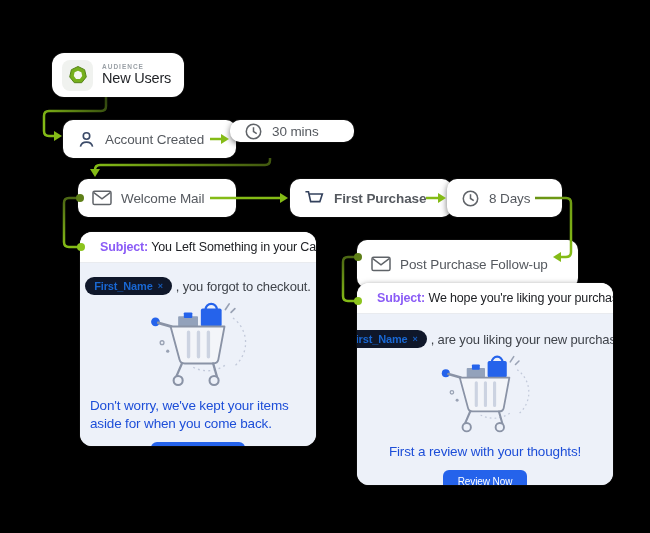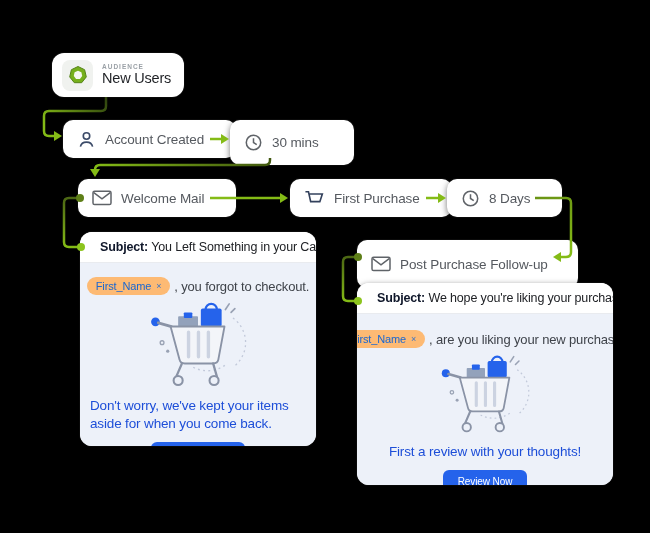--- a/index.html
+++ b/index.html
@@ -27,28 +27,28 @@
   }
   .aud-txt{display:flex;flex-direction:column;line-height:1.1;}
   .aud-label{font-size:6.5px;font-weight:700;letter-spacing:1px;color:#9aa0a6;}
   .aud-name{font-size:14.5px;color:#1f2125;font-weight:500;letter-spacing:-.2px;}
   
   .email{display:flex;flex-direction:column;overflow:hidden;border-radius:12px;}
   .email-head{
     background:#fff;padding:8px 12px 8px 20px;font-size:12.5px;color:#202226;
     border-bottom:1px solid #e9ebef;white-space:nowrap;letter-spacing:-.15px;
   }
-  .email-head b{color:#0f172a;font-weight:700;}
+  .email-head b{color:#8b5cf6;font-weight:700;}
   .email-body{
     background:#edf1f9;flex:1;display:flex;flex-direction:column;align-items:center;
     padding:14px 10px 12px;
   }
   .chip-row{display:flex;align-items:center;font-size:13px;color:#3f434a;letter-spacing:-.15px;white-space:nowrap;}
   .chip{
-    background:#fdba74;color:#1967d2;font-size:11px;font-weight:400;
+    background:#0f172a;color:#1967d2;font-size:11px;font-weight:700;
     padding:3px 9px;border-radius:10px;display:inline-flex;align-items:center;gap:5px;
     margin-right:4px;
   }
   .chip .x{font-size:9px;opacity:.85;cursor:default;}
   .illus{margin:6px 0 4px;}
   .msg{
     font-size:13.5px;color:#1d4ed8;text-align:left;line-height:1.35;
     letter-spacing:-.15px;max-width:230px;
   }
   .cta{
@@ -80,41 +80,41 @@
   <div class="card node" style="left:63px;top:120px;width:145px;height:38px;">
     <span class="ic">
       <svg width="19" height="19" viewBox="0 0 20 20" fill="none" stroke="#3b4a68" stroke-width="1.7">
         <circle cx="10" cy="6.3" r="3.4"></circle>
         <path d="M3.6,17.5 a6.5,5.8 0 0 1 12.8,0"></path>
       </svg>
     </span>
     <span>Account Created</span>
   </div>
 
-  <div class="card node" style="left:230px;top:120px;width:96px;height:45px;">
+  <div class="card node" style="left:230px;top:120px;width:96px;height:22px;">
     <span class="ic">
       <svg width="19" height="19" viewBox="0 0 20 20" fill="none" stroke="#5f6368" stroke-width="1.6">
         <circle cx="10" cy="10" r="7.6"></circle>
         <path d="M10,5.6 V10 L13.4,12.2"></path>
       </svg>
     </span>
     <span>30 mins</span>
   </div>
 
   <div class="card node" style="left:78px;top:179px;width:130px;height:38px;">
     <span class="ic">
       <svg width="20" height="16" viewBox="0 0 20 16" fill="none" stroke="#5f6368" stroke-width="1.5">
         <rect x="1" y="1.2" width="18" height="13.4" rx="1.6"></rect>
         <path d="M1.8,2.6 L10,8.8 L18.2,2.6"></path>
       </svg>
     </span>
     <span>Welcome Mail</span>
   </div>
 
-  <div class="card node" style="left:290px;top:179px;width:134px;height:38px;">
+  <div class="card node" style="left:290px;top:179px;width:134px;height:38px;font-weight:bold;">
     <span class="ic">
       <svg width="21" height="18" viewBox="0 0 22 18" fill="none" stroke="#33415c" stroke-width="1.7">
         <path d="M1.5,2.5 h3.2 l2.3,10.3 h9.6 l2.6,-8 H6"></path>
       </svg>
     </span>
     <span>First Purchase</span>
   </div>
 
   <div class="card node" style="left:447px;top:179px;width:87px;height:38px;">
     <span class="ic">

